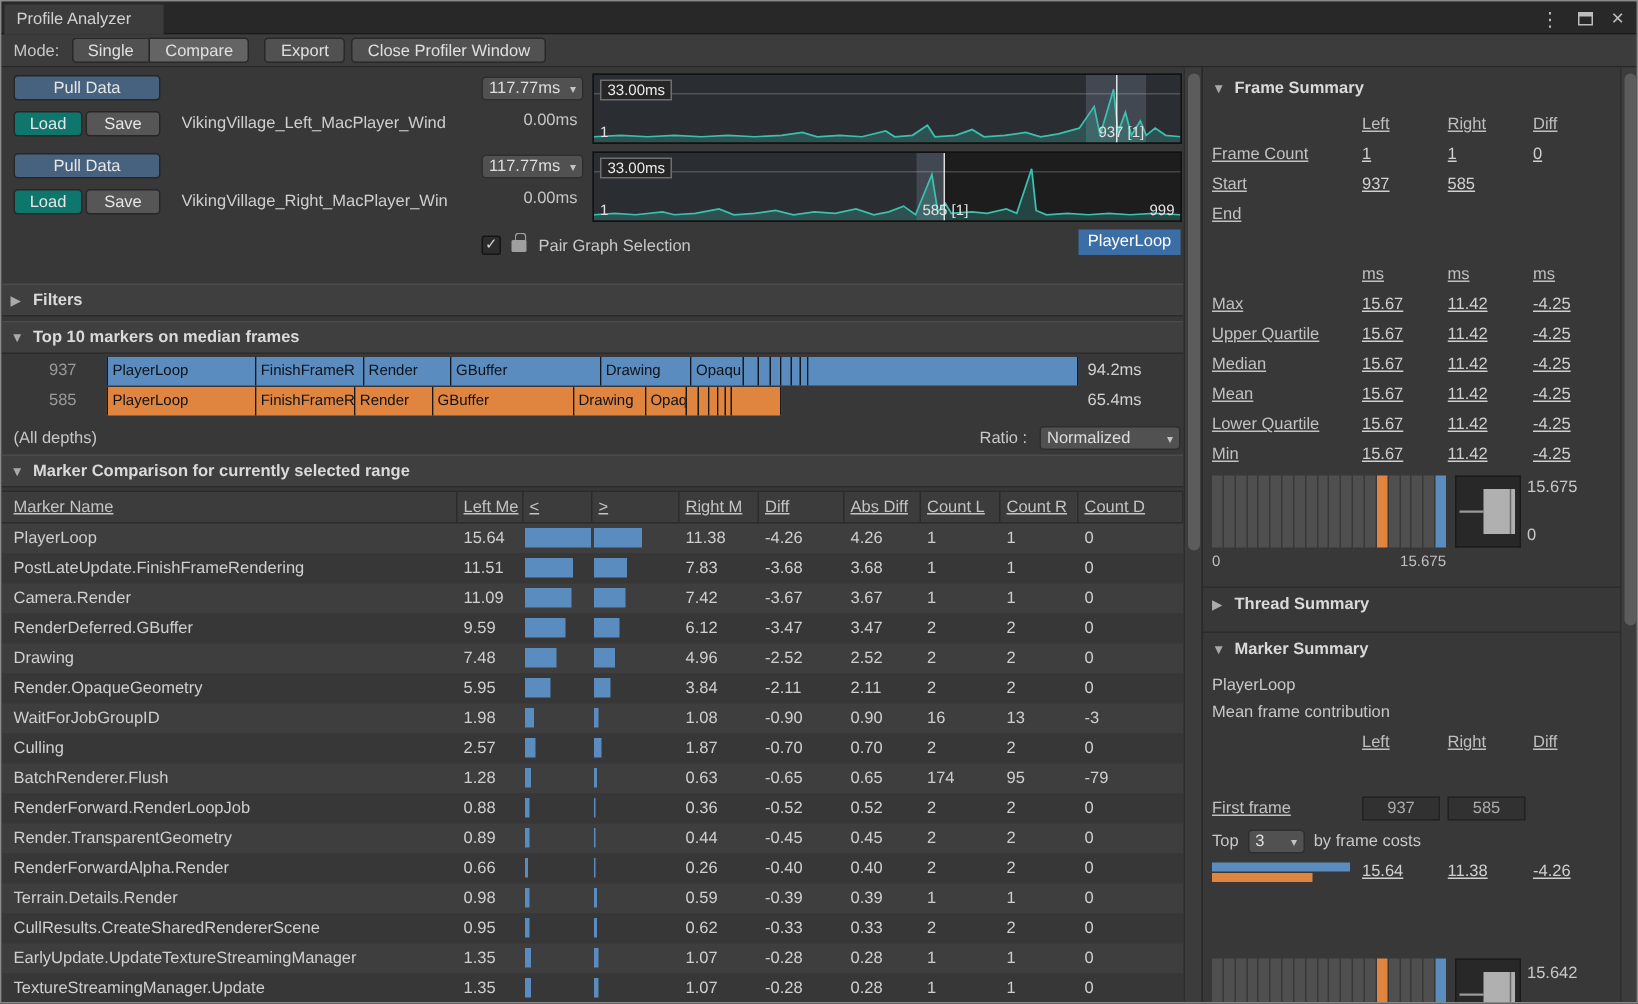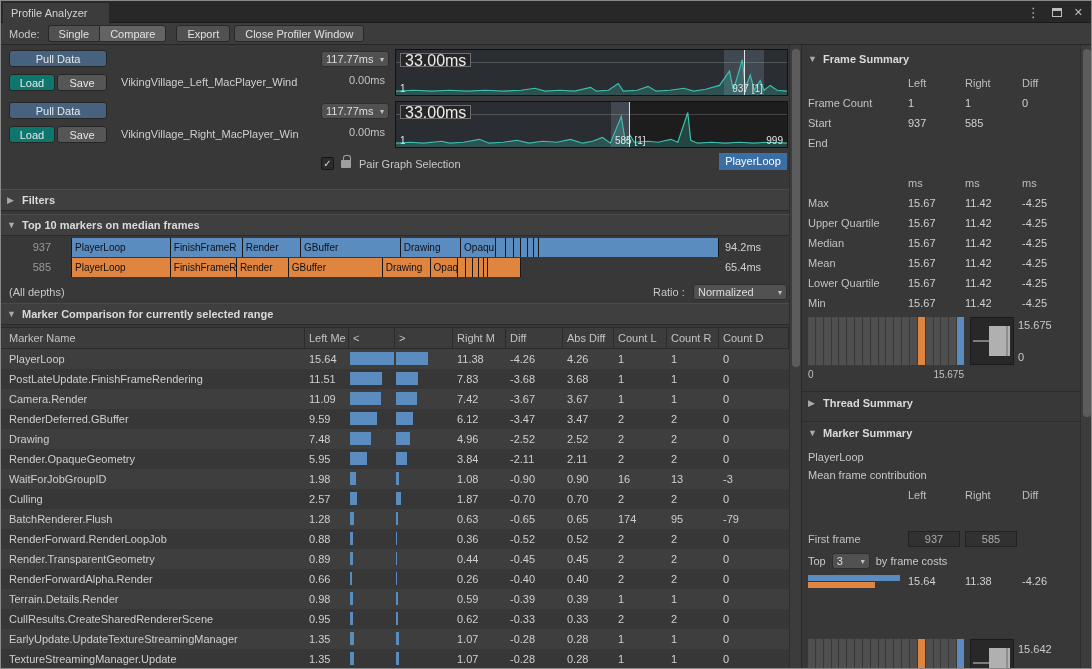--- a/index.html
+++ b/index.html
@@ -50,21 +50,21 @@
   .graph { left:394px; width:393px; height:47px; background:#1d1d1d;
            border:1px solid #121212; overflow:hidden; }
   .g-overlay { position:absolute; top:0; bottom:0; background:rgba(130,160,190,0.13); }
   .g-band { position:absolute; top:0; bottom:0; background:rgba(170,195,220,0.18); }
   .g-hline { position:absolute; left:0; right:0; top:12px; height:1px; background:rgba(220,220,220,0.22); }
   .gline { position:absolute; inset:0; width:100%; height:100%; }
   .gline polyline { stroke:var(--graph-line,#3bbfae); stroke-width:1.2; fill:none; }
   .gline polygon { fill:var(--graph-line,#3bbfae); opacity:0.25; }
   .g-sel { position:absolute; top:0; bottom:0; width:1px; background:rgba(255,255,255,0.85); }
   .g-badge { position:absolute; left:4px; top:3px; background:#262626; border:1px solid #6f6f6f;
-             padding:0 4px; height:14px; line-height:13px; font-size:16px; color:#ececec; }
+             padding:0 4px; height:14px; line-height:13px; font-size:10px; color:#ececec; }
   .g-ax { position:absolute; bottom:1px; font-size:10px; color:#e2e2e2; }
 
   .check { width:13px; height:13px; background:#2c2c2c; border:1px solid #151515; border-radius:2px;
            color:#d8d8d8; font-size:10px; line-height:11px; text-align:center; }
   .lock { width:10px; height:8px; background:#9f9f9f; border-radius:1px; position:relative; }
   .lock::before { content:""; position:absolute; top:-5px; left:2px; width:6px; height:5px;
                   border:1.5px solid #9f9f9f; border-bottom:none; border-radius:3px 3px 0 0; }
   .sel-chip { background:var(--selection,#3a6ea5); color:#fff; height:17px; line-height:17px;
               text-align:center; padding:0 6px; }
 
@@ -82,21 +82,21 @@
   .seg.blue { background:var(--left-blue,#5b8cc0); }
   .seg.orange { background:var(--right-orange,#df8540); }
   .seg span { display:block; font-size:10px; color:#0e1116; line-height:19px; padding-left:3px; white-space:nowrap; }
   .t10total { padding-left:6px; line-height:19px; color:#d2d2d2; }
   .ratio-label { color:#c8c8c8; }
 
   
   .cmp-header { left:0; right:0; height:22px; background:#3c3c3c; border-top:1px solid #2b2b2b;
                 border-bottom:1px solid #2b2b2b; display:flex; }
   .cc { line-height:20px; padding-left:4px; overflow:hidden; white-space:nowrap; }
-  .hcell { border-right:1px solid #2b2b2b; color:#c4c4c4; line-height:20px; }
+  .hcell { border-right:1px solid #2b2b2b; color:#c4c4c4; line-height:20px;text-decoration:underline; }
   .c-name { width:304px; padding-left:8px; }
   .c-left { width:44px; }
   .c-lbar { width:46px; padding:0; }
   .c-rbar { width:58px; padding:0; }
   .c-right { width:53px; }
   .c-diff { width:57px; }
   .c-abs  { width:51px; }
   .c-cl   { width:53px; }
   .c-cr   { width:52px; }
   .c-cd   { flex:1; }
@@ -108,21 +108,21 @@
   
   .vscroll { position:absolute; top:44px; bottom:0; width:12px; background:#3c3c3c;
              border-left:1px solid #2e2e2e; }
   .vthumb { position:absolute; left:2px; width:8px; background:#5c5c5c; border-radius:4px; top:4px; }
 
   
   .right-pane { position:absolute; left:800px; top:44px; width:279px; height:625px;
                 background:#383838; border-left:1px solid #282828; overflow:hidden; }
   .r-title { left:6px; display:flex; align-items:center; }
   .srow { display:grid; grid-template-columns:100px 57px 57px 1fr; height:20px; align-items:center; }
-  .sc { overflow:hidden; white-space:nowrap; color:#d0d0d0; }
+  .sc { overflow:hidden; white-space:nowrap; color:#d0d0d0;text-decoration:underline; }
   .slabel { color:#c2c2c2; }
   .srow.hdr .sc { color:#bfbfbf; }
   .sgrid { left:6px; right:4px; }
   .rsep { left:0; right:0; height:1px; background:#2d2d2d; }
 
   .hist { left:6px; width:156px; height:48px; display:flex; gap:1px; align-items:stretch; }
   .hbin { flex:1; background:#4f4f4f; }
   .hbin.orange { background:var(--right-orange,#df8540); }
   .hbin.blue { background:var(--left-blue,#5b8cc0); }
   .boxplot { left:168px; width:44px; height:48px; background:#282828; border:1px solid #1b1b1b; }

